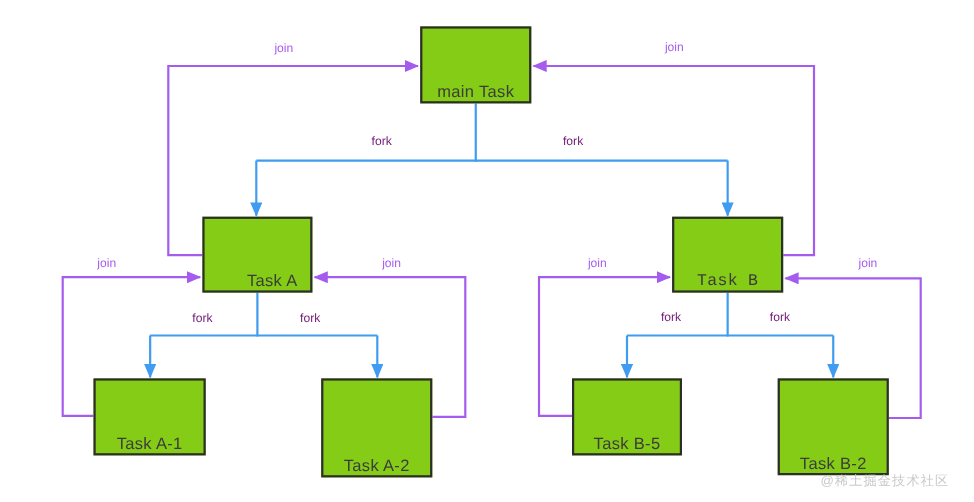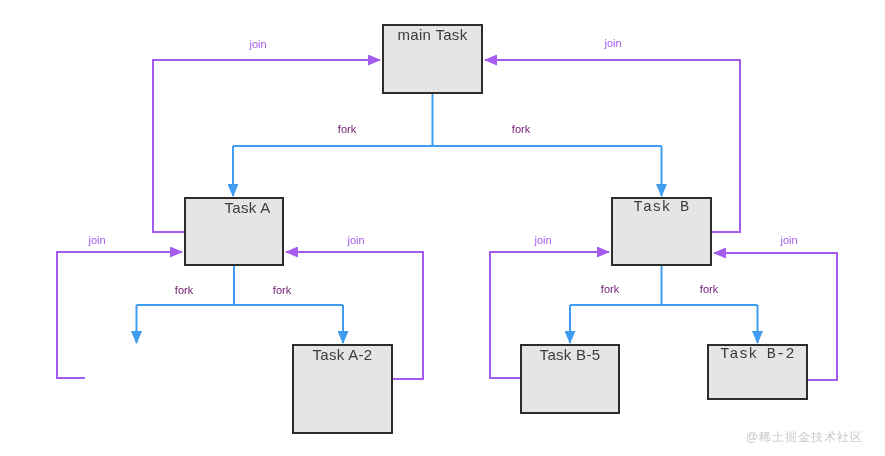--- a/index.html
+++ b/index.html
@@ -19,23 +19,23 @@
     position: absolute;
     left: 0;
     top: 0;
     width: 885px;
     height: 456px;
   }
   .node {
     position: absolute;
     box-sizing: border-box;
     border: 2px solid #2d2d2d;
-    background: #e5e5e5;
+    background: #84cc16;
     display: flex;
-    align-items: flex-start;
+    align-items: flex-end;
     justify-content: center;
     font-size: 15px;
     color: #3c3c3c;
     letter-spacing: 0.3px;
   }
   .edge-label {
     position: absolute;
     transform: translate(-50%, -50%);
     font-size: 11px;
     white-space: nowrap;
@@ -97,27 +97,30 @@
 
   <div class="node" style="left:382px; top:24px;  width:101px; height:70px;">
     <span>main Task</span>
   </div>
   <div class="node" style="left:184px; top:197px; width:100px; height:69px;padding-left:27px;">
     <span>Task A</span>
   </div>
   <div class="node" style="left:611px; top:197px; width:101px; height:69px;font-family:Liberation Mono, monospace;">
     <span>Task B</span>
   </div>
+  <div class="node" style="left:85px;  top:344px; width:102px; height:70px;">
+    <span>Task A-1</span>
+  </div>
   <div class="node" style="left:292px; top:344px; width:101px; height:90px;">
     <span>Task A-2</span>
   </div>
   <div class="node" style="left:520px; top:344px; width:100px; height:70px;">
     <span>Task B-5</span>
   </div>
-  <div class="node" style="left:707px; top:344px; width:101px; height:56px;font-family:Liberation Mono, monospace;">
+  <div class="node" style="left:707px; top:344px; width:101px; height:88px;">
     <span>Task B-2</span>
   </div>
 
   <span class="edge-label fork" style="left:347px; top:129px;">fork</span>
   <span class="edge-label fork" style="left:521px; top:129px;">fork</span>
   <span class="edge-label fork" style="left:184px; top:290px;">fork</span>
   <span class="edge-label fork" style="left:282px; top:290px;">fork</span>
   <span class="edge-label fork" style="left:610px; top:289px;">fork</span>
   <span class="edge-label fork" style="left:709px; top:289px;">fork</span>
 

